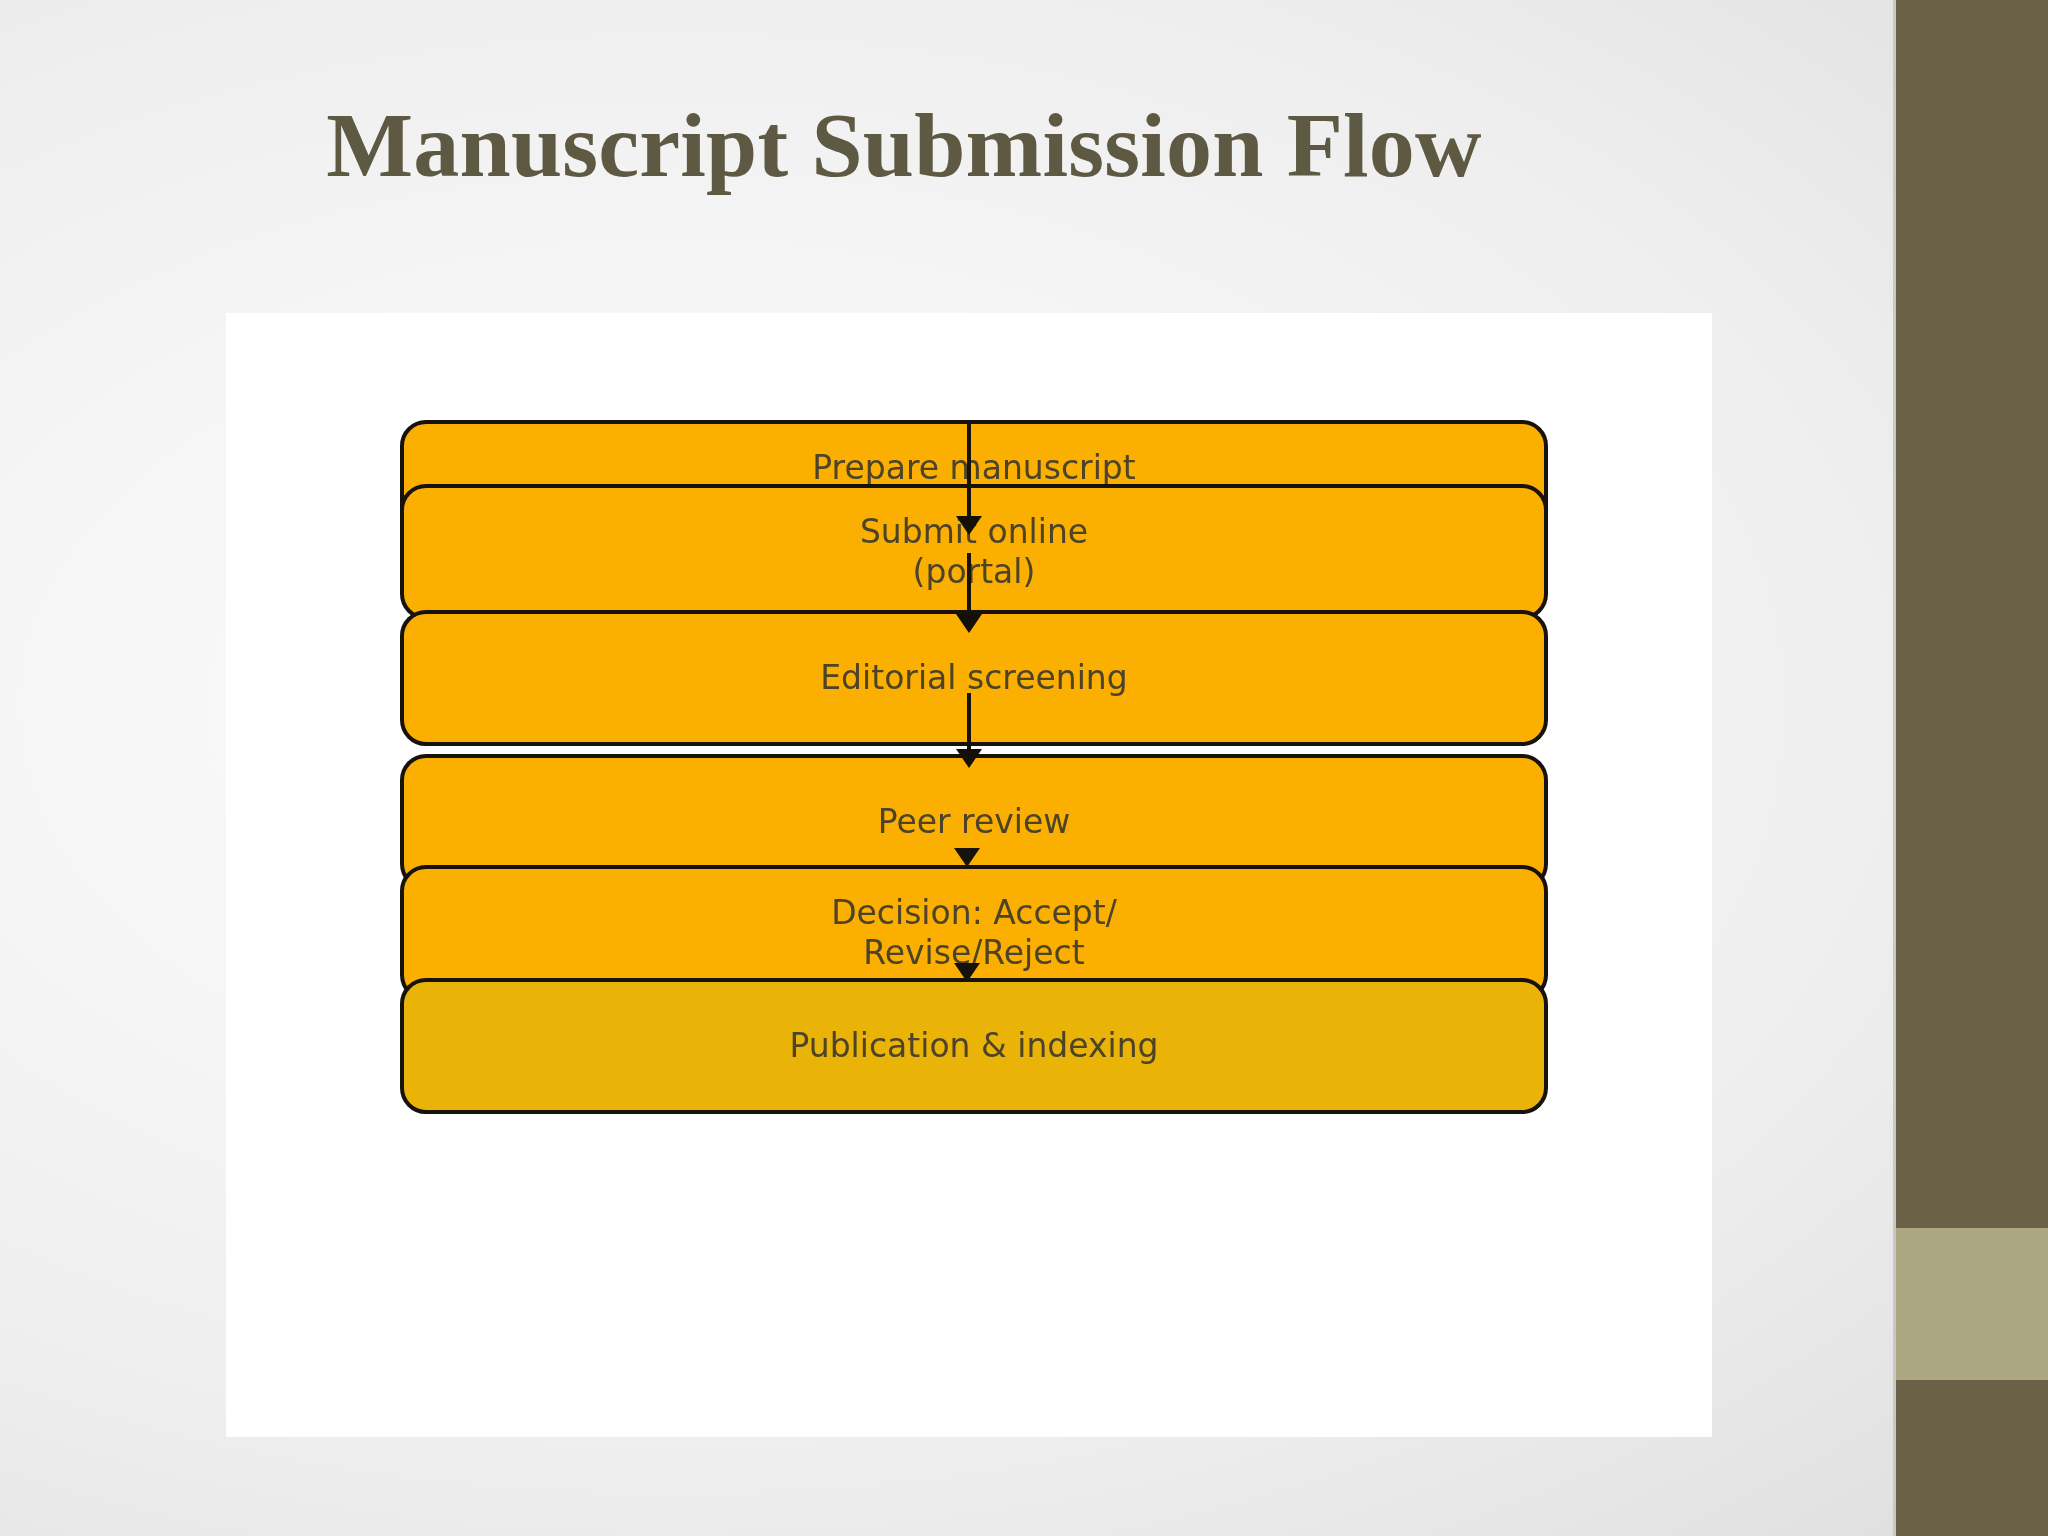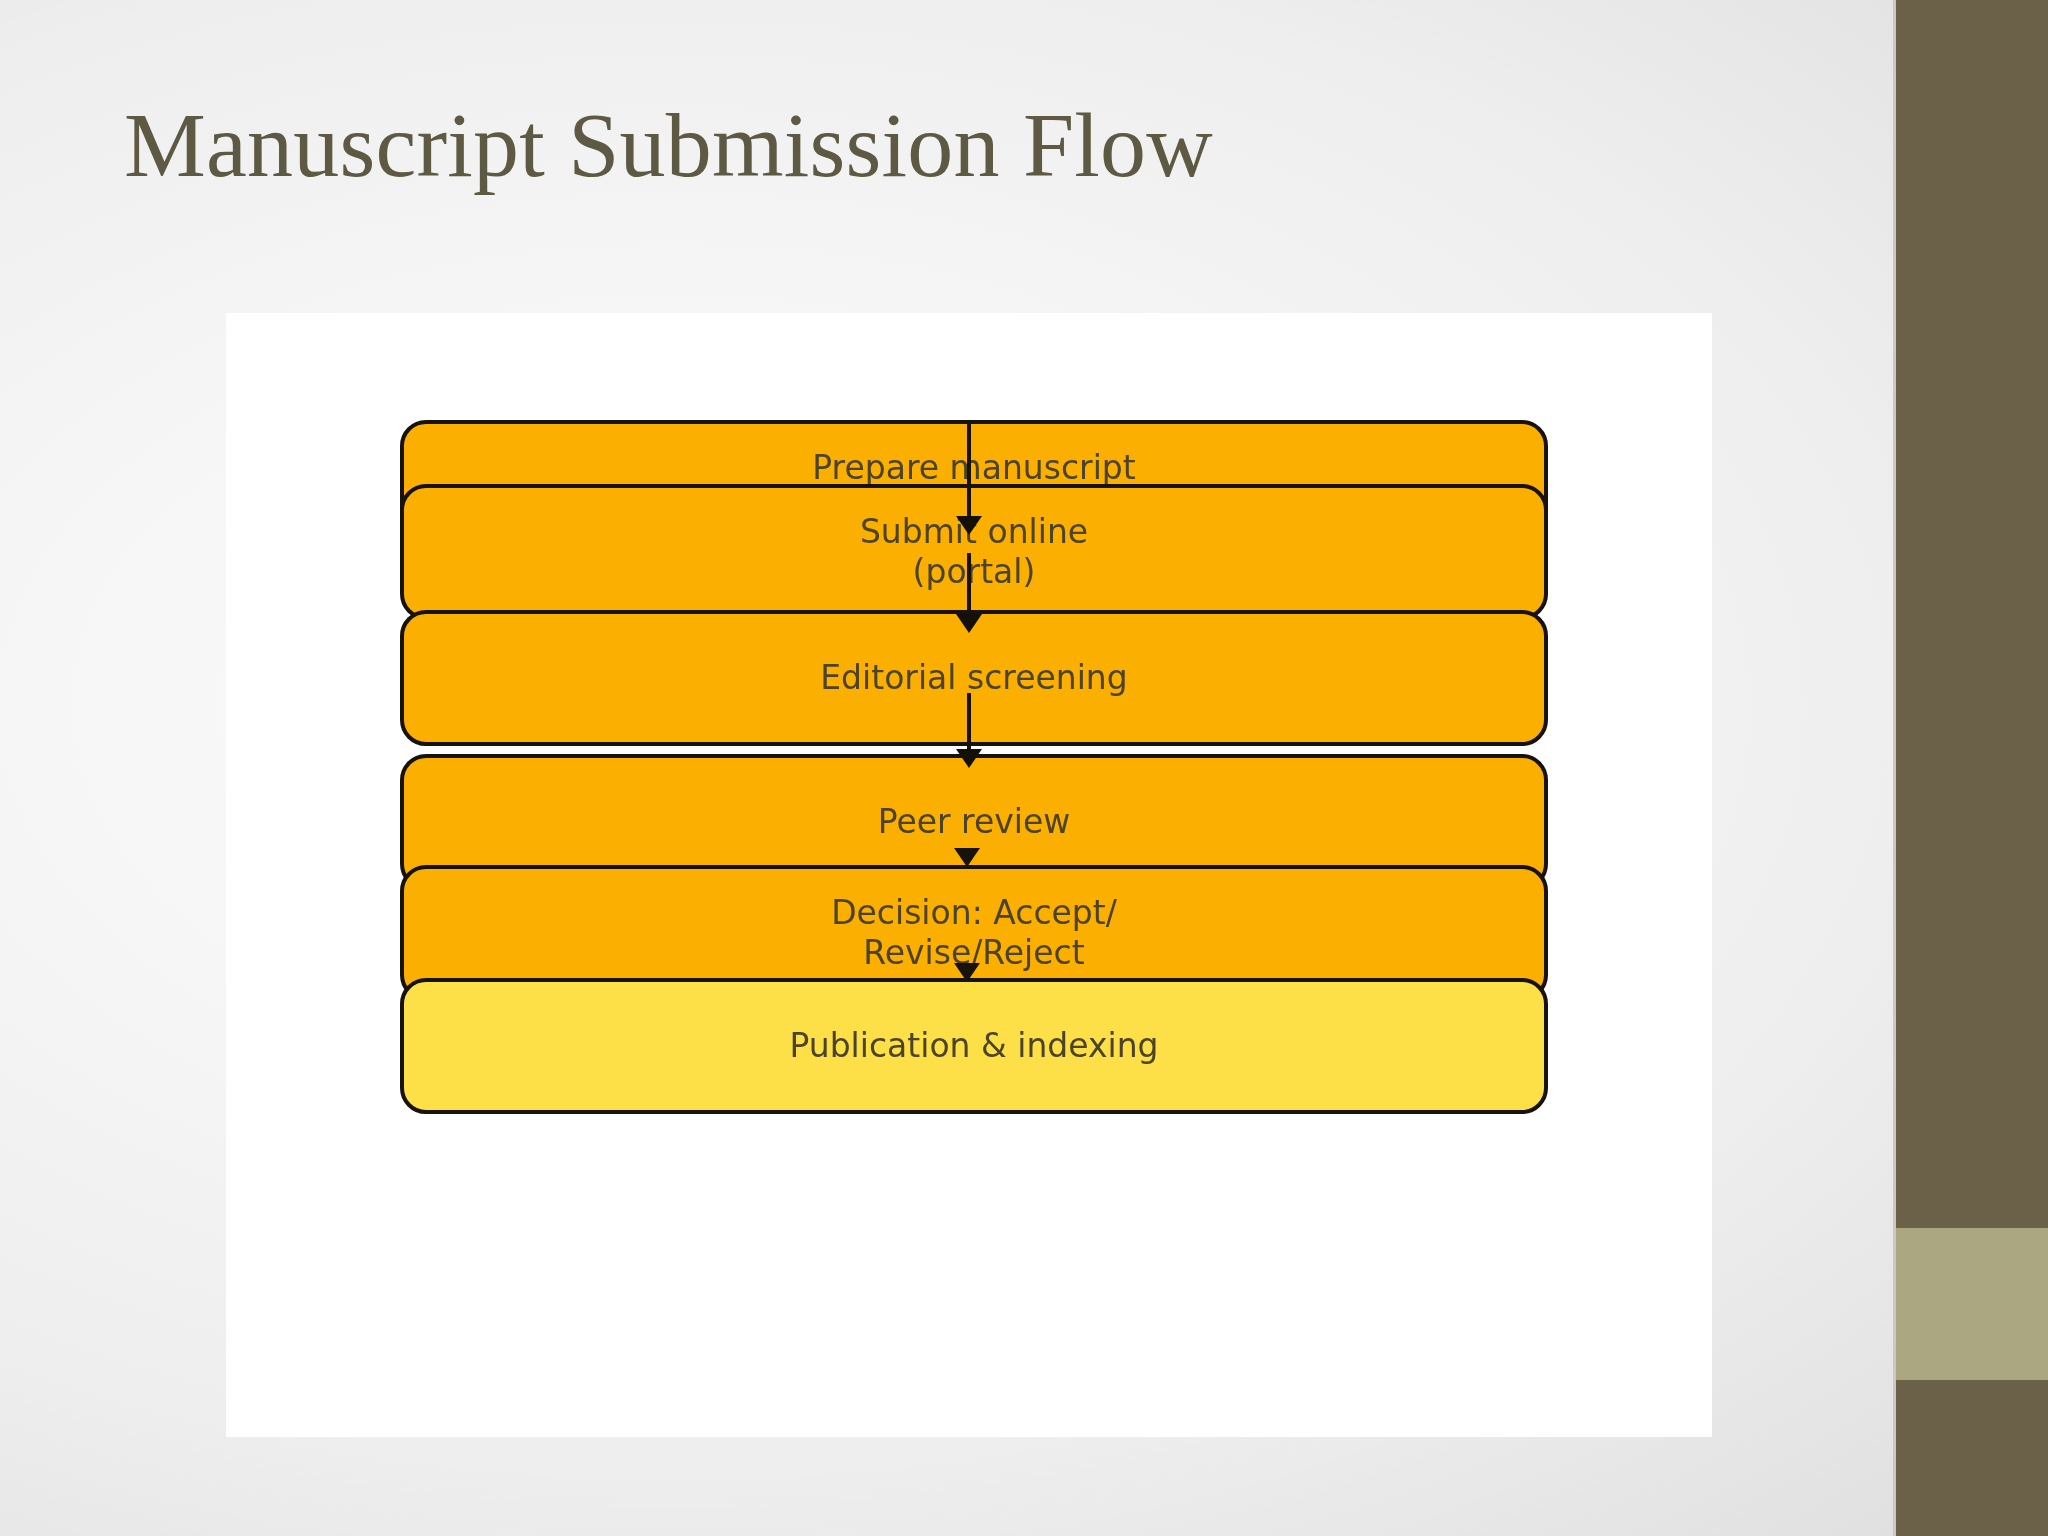--- a/index.html
+++ b/index.html
@@ -56,23 +56,24 @@
 
   
   .slide-title {
     position: absolute;
     left: 124px;
     top: 97px;
     width: 1560px;
     font-family: "Liberation Serif", "DejaVu Serif", serif;
     font-size: 92px;
     line-height: 1.05;
-    font-weight: 400;
+    font-weight: 700;
     letter-spacing: 0.2px;
     white-space: nowrap;
+    text-align: center;
   }
 
   
   .content-panel {
     position: absolute;
     left: 226px;
     top: 313px;
     width: 1486px;
     height: 1124px;
     background: #ffffff;
@@ -168,20 +169,20 @@
       </div>
       <div class="node" style="top: 297px; height: 136px; background: rgb(251, 175, 0); border-color: rgb(23, 18, 12); color: rgb(77, 67, 40); z-index: 12;">
         <span>Editorial screening</span>
       </div>
       <div class="chevron" style="top: 535px; border-top-color: rgb(23, 18, 12); z-index: 200;"></div>
       <div class="node" style="top: 552px; height: 136px; background: rgb(251, 175, 0); border-color: rgb(23, 18, 12); color: rgb(77, 67, 40); z-index: 14;">
         <span>Decision: Accept/
 Revise/Reject</span>
       </div>
       <div class="chevron" style="top: 650px; border-top-color: rgb(23, 18, 12); z-index: 200;"></div>
-      <div class="node" style="top: 665px; height: 136px; background: #fde047; border-color: rgb(23, 18, 12); color: rgb(77, 67, 40); z-index: 15;">
+      <div class="node" style="top: 665px; height: 136px; background: #eab308; border-color: rgb(23, 18, 12); color: rgb(77, 67, 40); z-index: 15;">
         <span>Publication &amp; indexing</span>
       </div>
 
     </div>
   </div>
 
 </div>
 
 </body></html>

